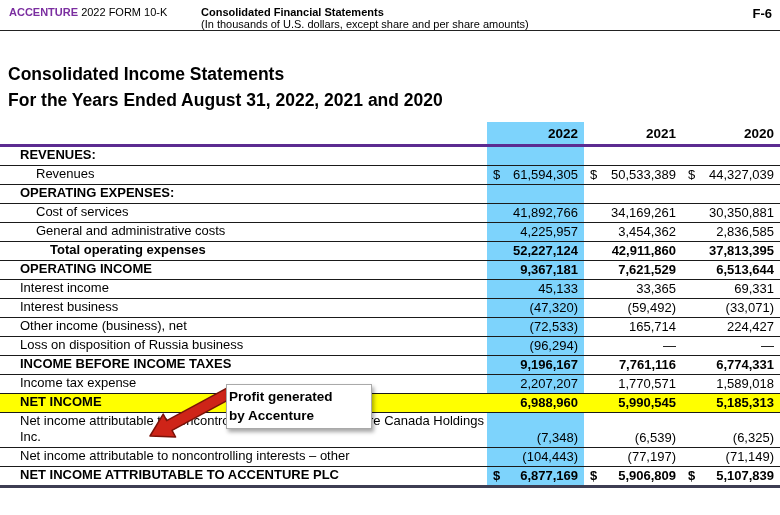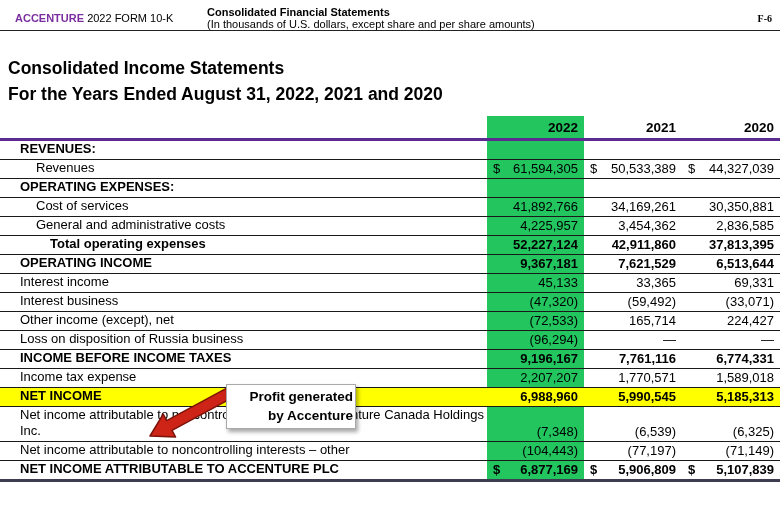--- a/index.html
+++ b/index.html
@@ -7,35 +7,35 @@
   body {
     position: relative;
     font-family: "Liberation Sans", sans-serif;
     background: #ffffff;
     color: #000;
     overflow: hidden;
   }
   
   .doc-header {
     display: flex;
-    align-items: center;
+    align-items: flex-start;
     height: 31px;
     border-bottom: 1px solid #222;
-    padding: 6px 8px 0 15px;
+    padding: 6px 8px 0 9px;
   }
   .doc-header .left { width: 192px; font-size: 11px; white-space: nowrap; }
   .brand { color: #7B2EA0; font-weight: bold; }
   .form-label { color: #000; font-weight: normal; }
   .doc-header .center { flex: 1; font-size: 11px; line-height: 12px; }
   .doc-header .center .t { font-weight: bold; }
-  .doc-header .right { width: 60px; text-align: right; font-size: 10px; font-weight: bold; font-family: Liberation Serif, serif; }
+  .doc-header .right { width: 60px; text-align: right; font-size: 13px; font-weight: bold; }
 
   
   .stmt-title {
-    margin: 24px 0 0 8px;
+    margin: 30px 0 0 8px;
     font-size: 17.5px;
     font-weight: bold;
     line-height: 26px;
   }
 
   
   table.income {
     width: 780px;
     border-collapse: collapse;
     table-layout: fixed;
@@ -49,21 +49,21 @@
 
   thead th {
     font-size: 13.5px;
     font-weight: bold;
     text-align: right;
     vertical-align: bottom;
     height: 23px;
     padding: 0 6px 3px 0;
   }
   thead tr { border-bottom: 3px solid #5C2B91; }
-  .hl-col { background: #22c55e; }
+  .hl-col { background: #7dd3fc; }
 
   tbody tr { border-bottom: 1px solid #1a1a1a; }
   tbody td {
     height: 19px;
     vertical-align: bottom;
     padding-bottom: 2px;
   }
   td.label-cell { padding-left: 20px; line-height: 16px; }
   tr.section td.label-cell,
   tr.section td.num-cell,
@@ -81,25 +81,25 @@
   td.num-cell .dollar { font-weight: inherit; }
 
   tr.highlight, tr.highlight td { background: #FFFF00 !important; }
   tr.final { border-bottom: 3px solid #3d3d52; }
 
   
   .annotation-box {
     position: absolute;
     left: 226px;
     top: 384px;
-    width: 130px;
+    width: 146px;
     background: #ffffff;
     border: 1px solid #a9a9a9;
     box-shadow: 2px 3px 4px rgba(0,0,0,0.35);
-    text-align: right;
+    text-align: left;
     font-size: 13.5px;
     font-weight: bold;
     line-height: 19px;
     padding: 2px 2px 3px 2px;
     z-index: 10;
   }
   .annotation-arrow {
     position: absolute;
     left: 140px;
     top: 381px;
@@ -325,21 +325,21 @@
           </span>
         </td>
         <td class="num-cell">
           <span class="num-wrap">
             <span class="dollar"></span>
             <span class="val">(33,071)</span>
           </span>
         </td>
       </tr>
       <tr class="plain">
-        <td class="label-cell">Other income (except), net</td>
+        <td class="label-cell">Other income (business), net</td>
         <td class="num-cell hl-col">
           <span class="num-wrap">
             <span class="dollar"></span>
             <span class="val">(72,533)</span>
           </span>
         </td>
         <td class="num-cell">
           <span class="num-wrap">
             <span class="dollar"></span>
             <span class="val">165,714</span>

